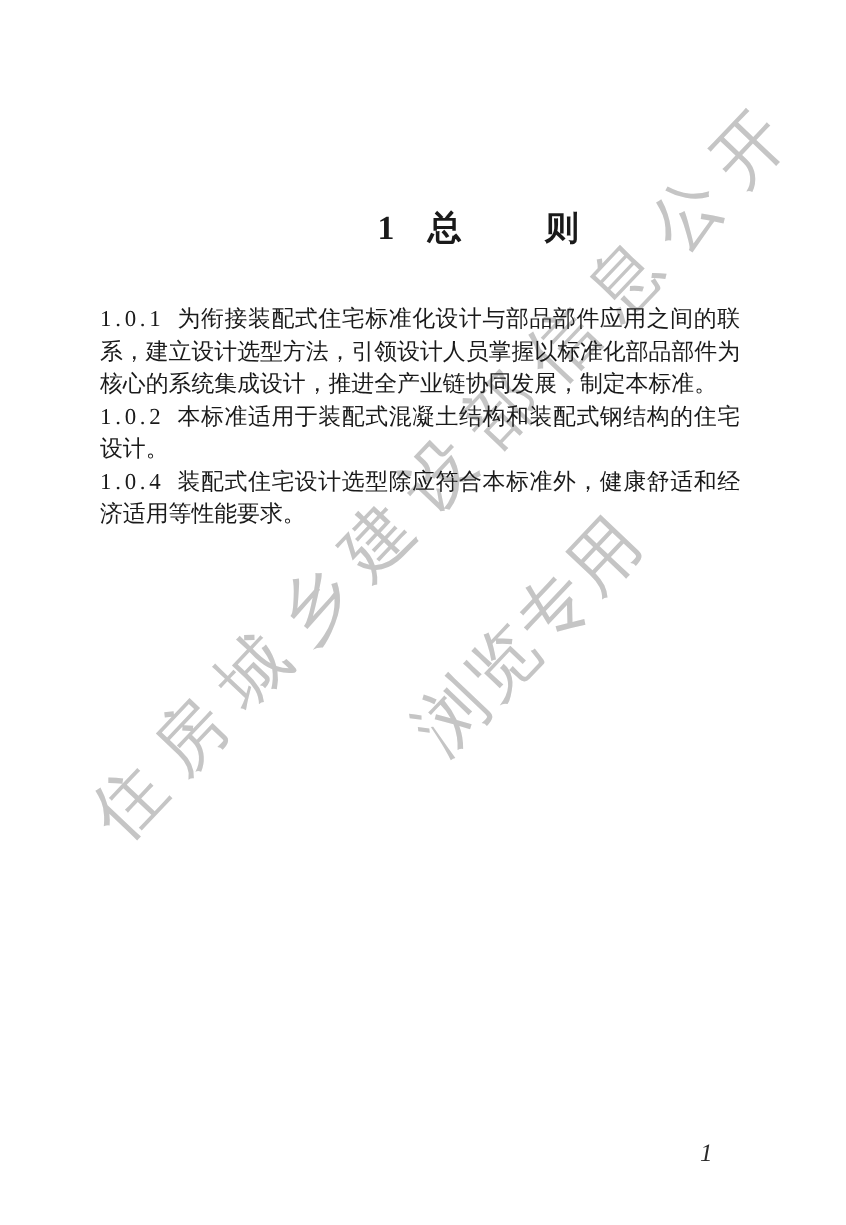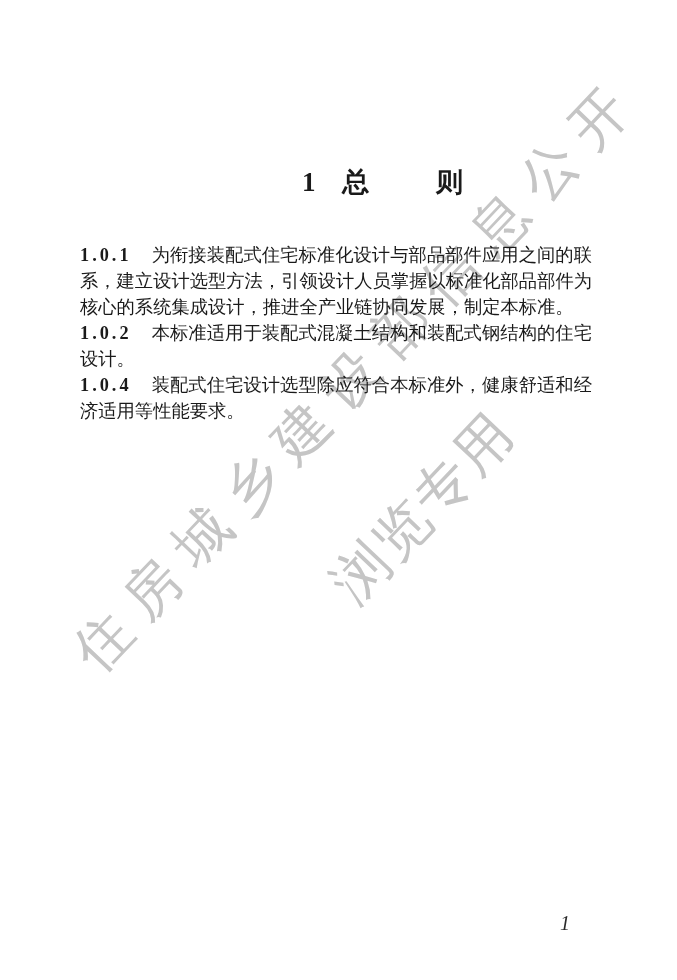--- a/index.html
+++ b/index.html
@@ -68,23 +68,23 @@
     width: 512px;
   }
   .clause {
     margin: 0;
     font-size: 18.3px;
     line-height: 26px;
     text-align: justify;
     text-justify: inter-character;
   }
   .clause .clause-num {
-    font-weight: bold;
+    font-weight: normal;
     letter-spacing: 3px;
-    margin-right: 20px;
+    margin-right: 10px;
   }
 
   .page-number {
     position: absolute;
     left: 560px;
     top: 912px;
     font-size: 20px;
     font-style: italic;
     color: #2a2a2a;
   }

